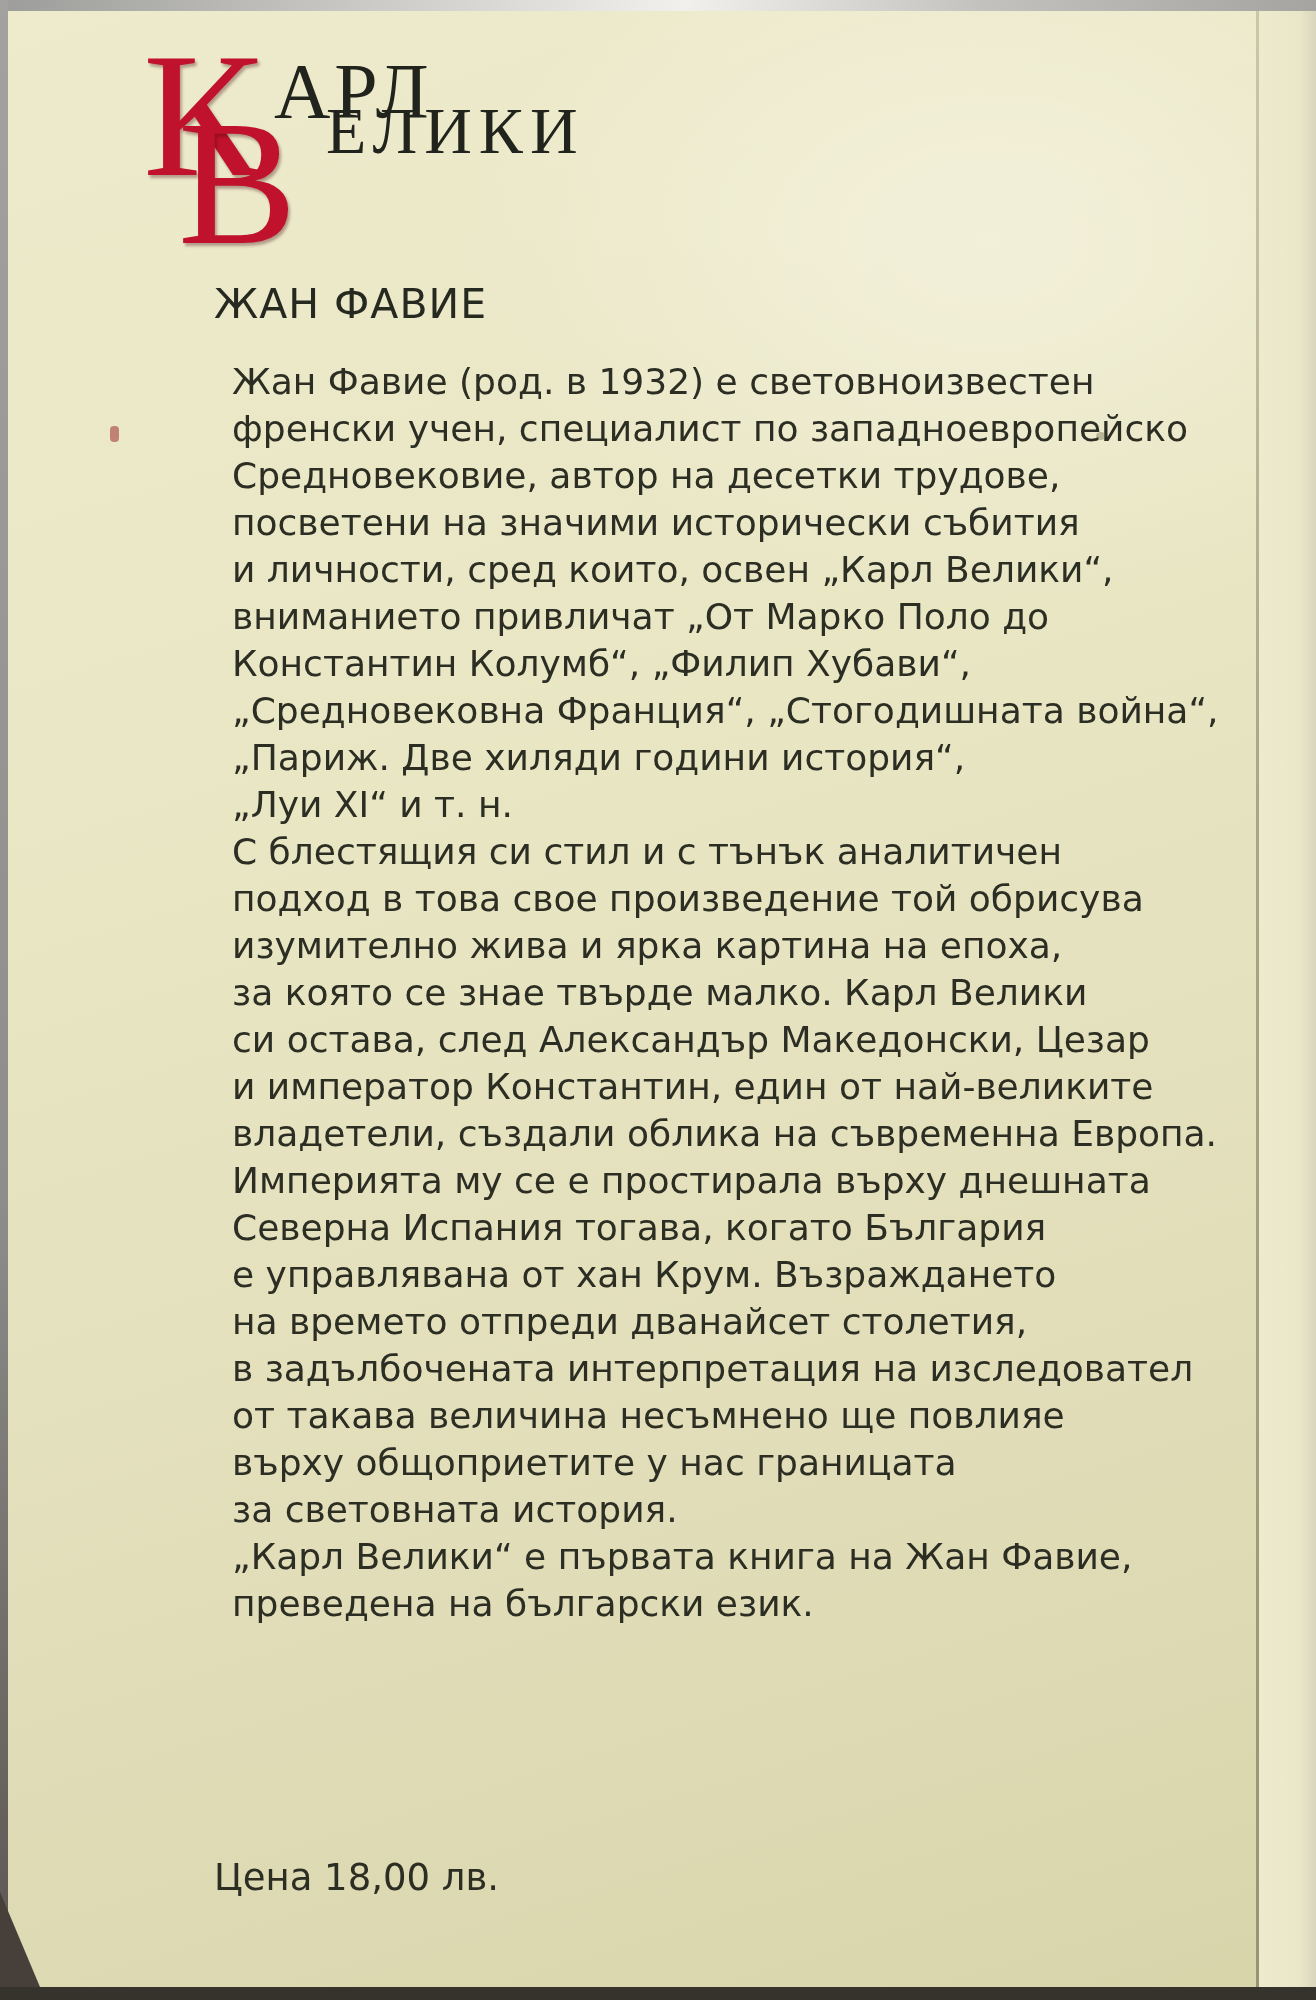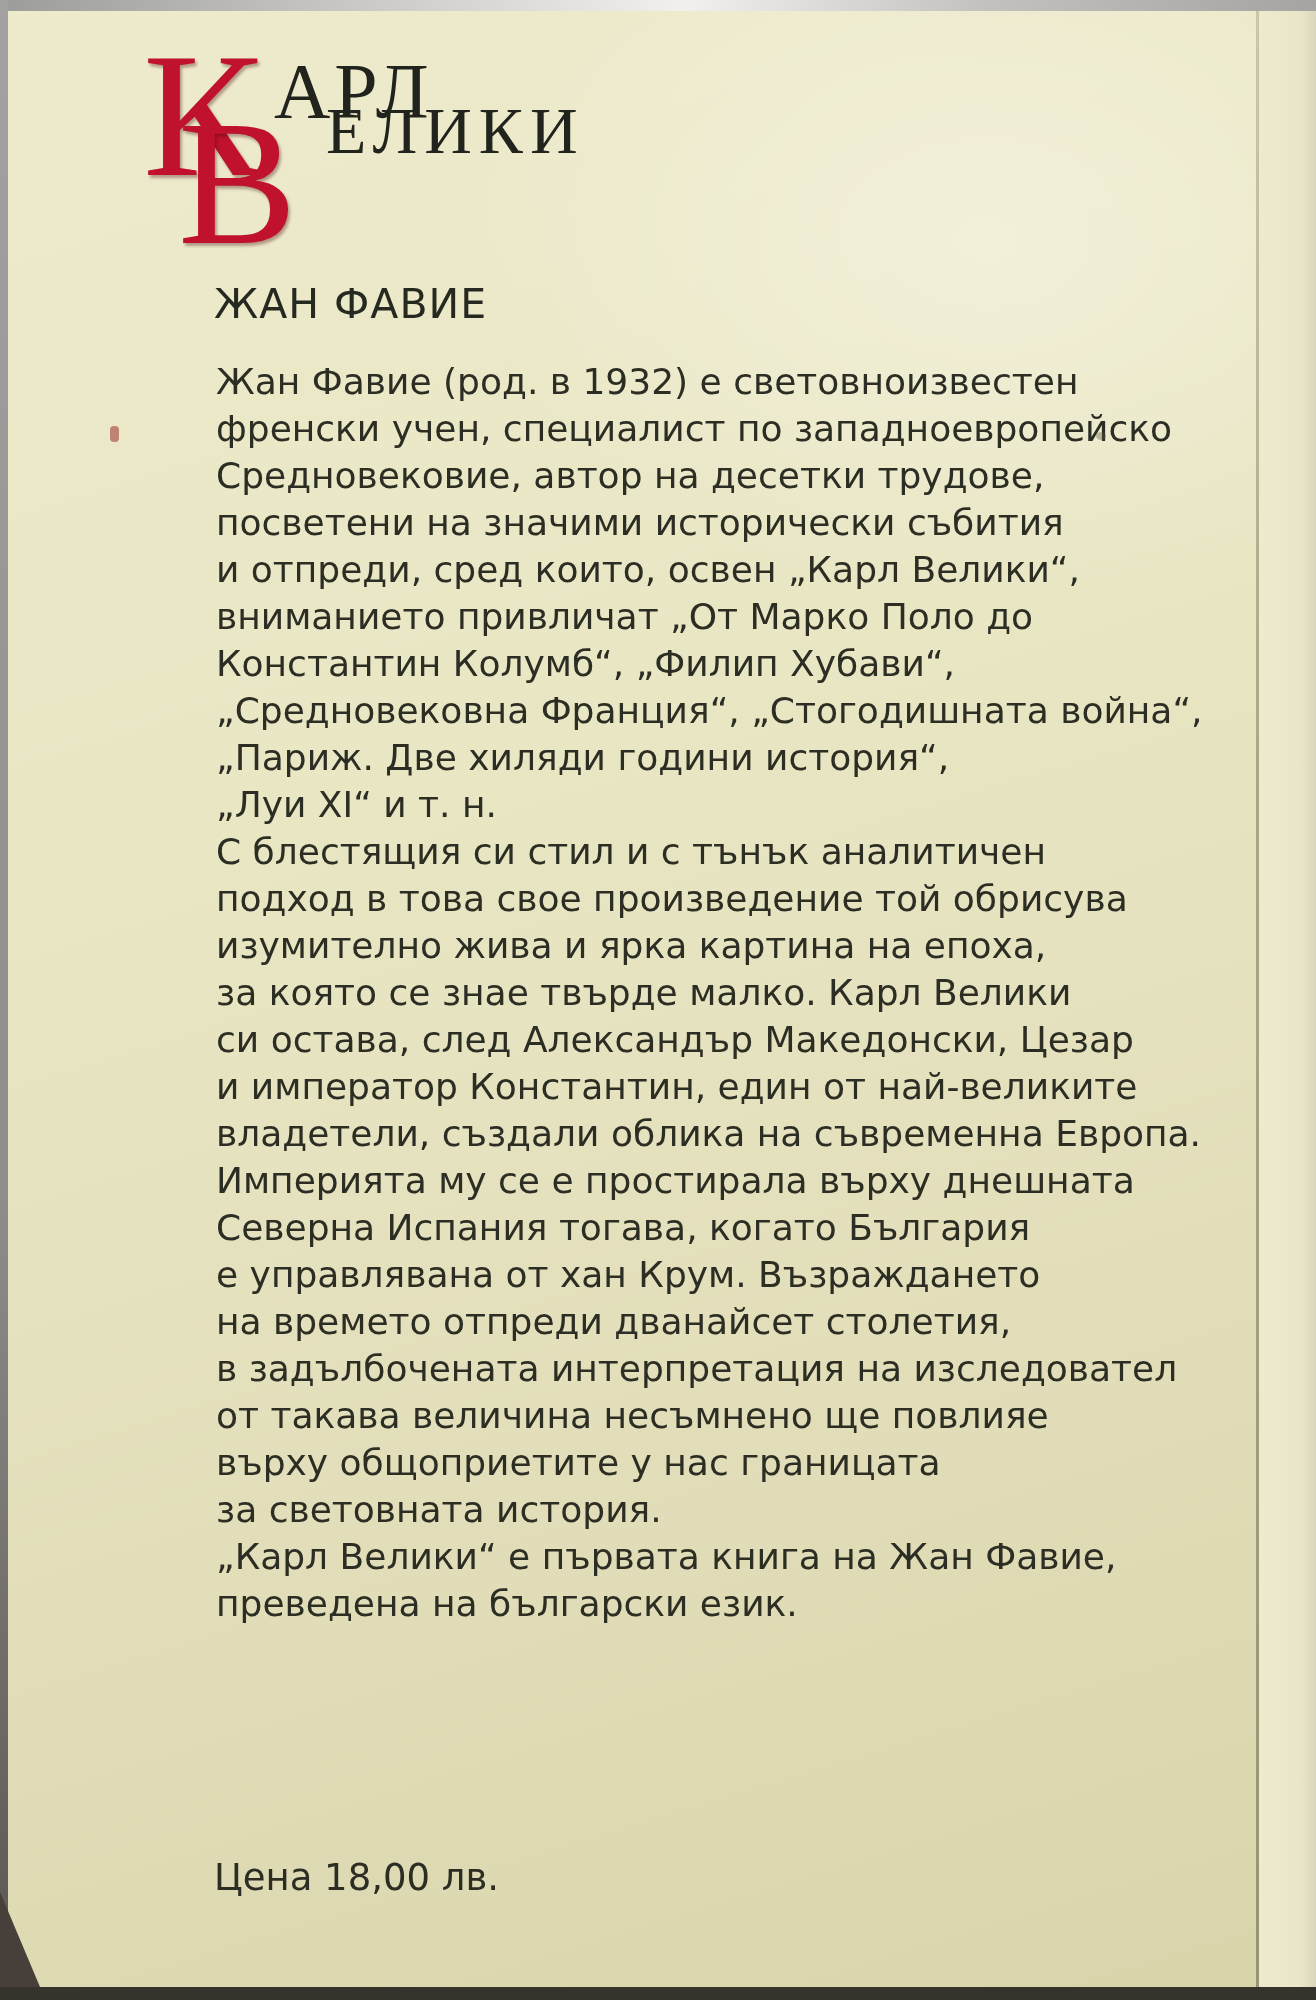--- a/index.html
+++ b/index.html
@@ -43,21 +43,21 @@
   .t-eliki { left:326px; top:98px; font-size:66px; letter-spacing:7px; }
 
   
   .author {
     position:absolute; left:214px; top:282px;
     font-size:41px; line-height:1.1; letter-spacing:1px;
     color:#262920; font-weight:400;
   }
 
   
-  .body-text { position:absolute; left:216px; top:358px; color:#2c2e24; }
+  .body-text { position:absolute; left:232px; top:358px; color:#2c2e24; }
   .body-text .line { height:47px; line-height:47px; font-size:36px; white-space:pre; }
 
   
   .price { position:absolute; left:214px; top:1856px; font-size:37px; color:#2c2e24; }
 </style>
 </head>
 <body>
 
 <div class="photo">
   <div class="page">
@@ -69,21 +69,21 @@
       <span class="title-letter t-small t-eliki">ЕЛИКИ</span>
     </div>
 
     <div class="author">ЖАН ФАВИЕ</div>
 
     <div class="body-text">
         <div class="line">Жан Фавие (род. в 1932) е световноизвестен</div>
         <div class="line">френски учен, специалист по западноевропейско</div>
         <div class="line">Средновековие, автор на десетки трудове,</div>
         <div class="line">посветени на значими исторически събития</div>
-        <div class="line">и отпреди, сред които, освен „Карл Велики“,</div>
+        <div class="line">и личности, сред които, освен „Карл Велики“,</div>
         <div class="line">вниманието привличат „От Марко Поло до</div>
         <div class="line">Константин Колумб“, „Филип Хубави“,</div>
         <div class="line">„Средновековна Франция“, „Стогодишната война“,</div>
         <div class="line">„Париж. Две хиляди години история“,</div>
         <div class="line">„Луи XI“ и т. н.</div>
         <div class="line">С блестящия си стил и с тънък аналитичен</div>
         <div class="line">подход в това свое произведение той обрисува</div>
         <div class="line">изумително жива и ярка картина на епоха,</div>
         <div class="line">за която се знае твърде малко. Карл Велики</div>
         <div class="line">си остава, след Александър Македонски, Цезар</div>

